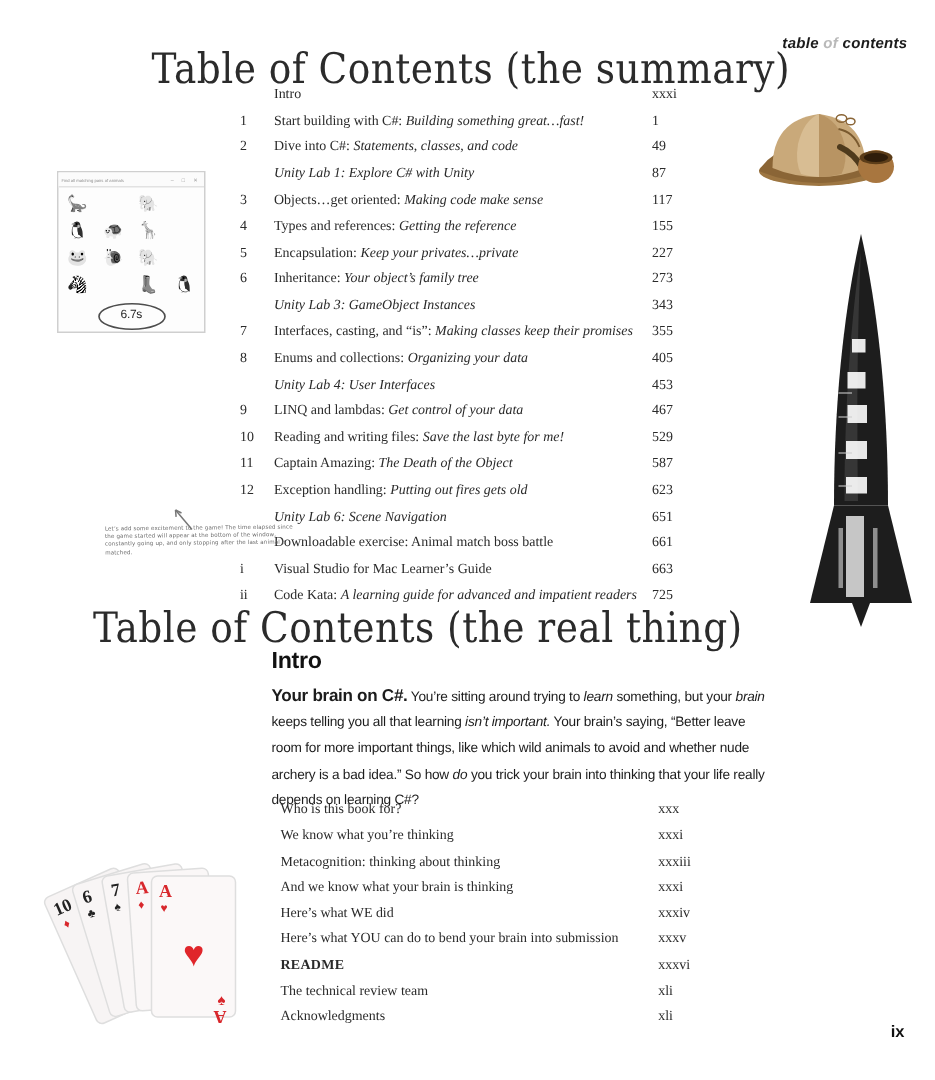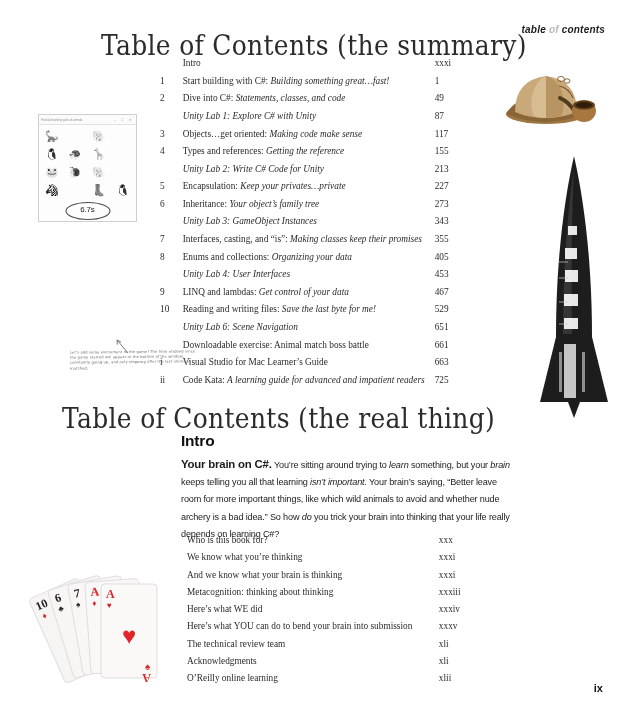--- a/index.html
+++ b/index.html
@@ -243,25 +243,20 @@
       <tr>
         <td class="toc-num">3</td>
         <td class="toc-title"><span>Objects…get oriented:</span> <span class="it">Making code make sense</span></td>
         <td class="toc-page">117</td>
       </tr>
       <tr>
         <td class="toc-num">4</td>
         <td class="toc-title"><span>Types and references:</span> <span class="it">Getting the reference</span></td>
         <td class="toc-page">155</td>
       </tr>
-      <tr class="lab">
-        <td class="toc-num"></td>
-        <td class="toc-title"><span>Unity Lab 2: Write C# Code for Unity</span></td>
-        <td class="toc-page">213</td>
-      </tr>
       <tr>
         <td class="toc-num">5</td>
         <td class="toc-title"><span>Encapsulation:</span> <span class="it">Keep your privates…private</span></td>
         <td class="toc-page">227</td>
       </tr>
       <tr>
         <td class="toc-num">6</td>
         <td class="toc-title"><span>Inheritance:</span> <span class="it">Your object’s family tree</span></td>
         <td class="toc-page">273</td>
       </tr>
@@ -287,20 +282,30 @@
       </tr>
       <tr>
         <td class="toc-num">9</td>
         <td class="toc-title"><span>LINQ and lambdas:</span> <span class="it">Get control of your data</span></td>
         <td class="toc-page">467</td>
       </tr>
       <tr>
         <td class="toc-num">10</td>
         <td class="toc-title"><span>Reading and writing files:</span> <span class="it">Save the last byte for me!</span></td>
         <td class="toc-page">529</td>
+      </tr>
+      <tr>
+        <td class="toc-num">11</td>
+        <td class="toc-title"><span>Captain Amazing:</span> <span class="it">The Death of the Object</span></td>
+        <td class="toc-page">587</td>
+      </tr>
+      <tr>
+        <td class="toc-num">12</td>
+        <td class="toc-title"><span>Exception handling:</span> <span class="it">Putting out fires gets old</span></td>
+        <td class="toc-page">623</td>
       </tr>
       <tr class="lab">
         <td class="toc-num"></td>
         <td class="toc-title"><span>Unity Lab 6: Scene Navigation</span></td>
         <td class="toc-page">651</td>
       </tr>
       <tr>
         <td class="toc-num"></td>
         <td class="toc-title"><span>Downloadable exercise: Animal match boss battle</span></td>
         <td class="toc-page">661</td>
@@ -331,46 +336,46 @@
   <tbody>
       <tr>
         <td class="toc-title">Who is this book for?</td>
         <td class="toc-page">xxx</td>
       </tr>
       <tr>
         <td class="toc-title">We know what you’re thinking</td>
         <td class="toc-page">xxxi</td>
       </tr>
       <tr>
+        <td class="toc-title">Metacognition: thinking about thinking</td>
+        <td class="toc-page">xxxiii</td>
+      </tr>
+      <tr>
         <td class="toc-title">And we know what your brain is thinking</td>
         <td class="toc-page">xxxi</td>
       </tr>
       <tr>
-        <td class="toc-title">Metacognition: thinking about thinking</td>
-        <td class="toc-page">xxxiii</td>
-      </tr>
-      <tr>
         <td class="toc-title">Here’s what WE did</td>
         <td class="toc-page">xxxiv</td>
       </tr>
       <tr>
         <td class="toc-title">Here’s what YOU can do to  bend your brain into submission</td>
         <td class="toc-page">xxxv</td>
       </tr>
+      <tr class="readme">
+        <td class="toc-title">README</td>
+        <td class="toc-page">xxxvi</td>
+      </tr>
       <tr>
         <td class="toc-title">The technical review team</td>
         <td class="toc-page">xli</td>
       </tr>
       <tr>
         <td class="toc-title">Acknowledgments</td>
         <td class="toc-page">xli</td>
-      </tr>
-      <tr>
-        <td class="toc-title">O’Reilly online learning</td>
-        <td class="toc-page">xlii</td>
       </tr>
     </tbody>
 </table>
 
 <div id="folio">ix</div>
 
 <div id="margin-figure">
   <div class="app-window">
     <div class="app-titlebar">
       <span class="t">Find all matching pairs of animals</span>

